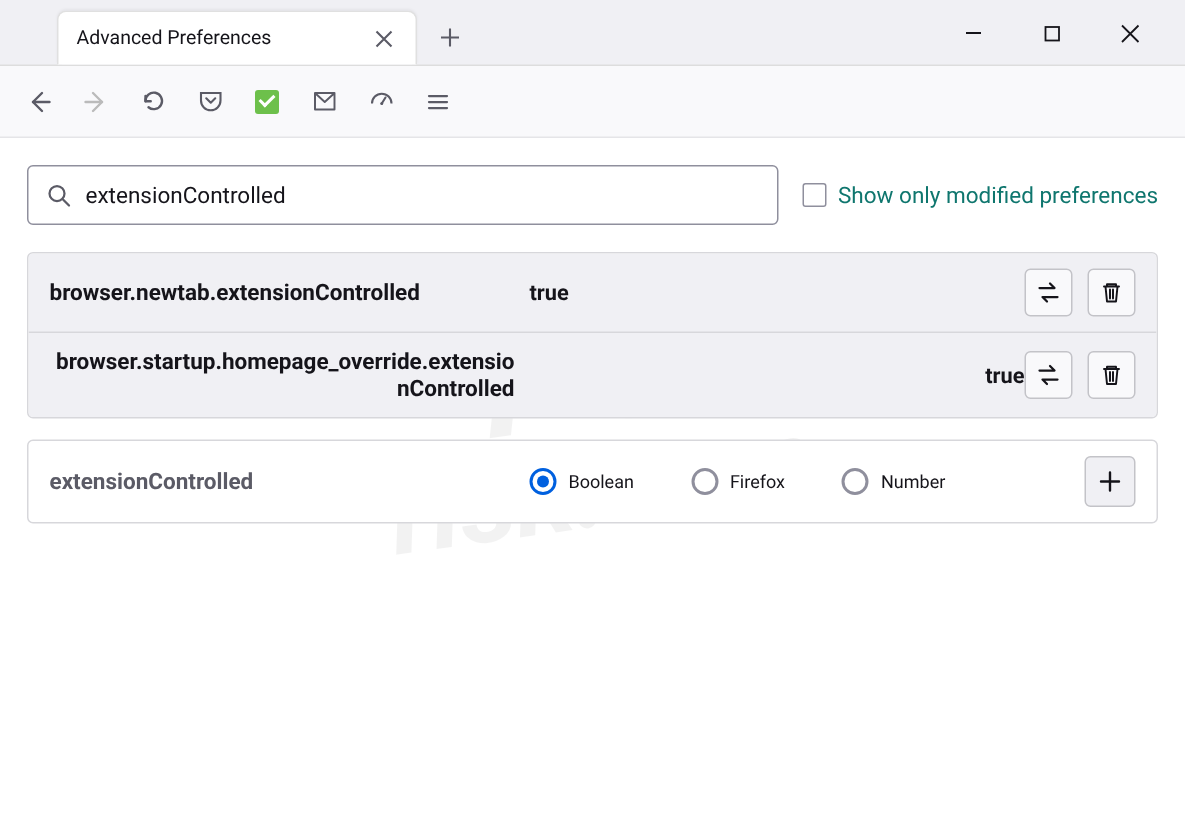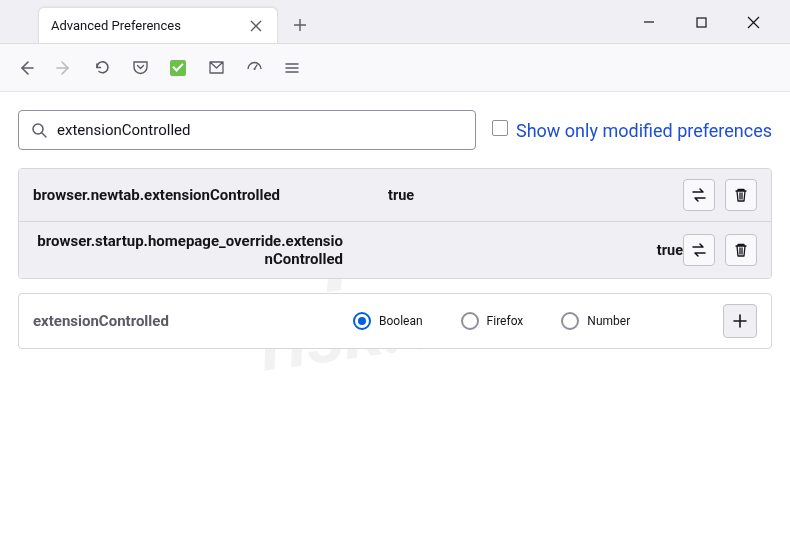--- a/index.html
+++ b/index.html
@@ -33,29 +33,29 @@
 .url-star { color: #5b5b66; }
 .tb-icon { width: 32px; height: 32px; display: flex; align-items: center; justify-content: center; cursor: pointer; color: #5b5b66; }
 .ext-green { width: 16px; height: 16px; background: #6dc04b; border-radius: 2px; position: relative; }
 .ext-green::after { content: ""; position: absolute; width: 4px; height: 8px; border-right: 2px solid #fff; border-bottom: 2px solid #fff; transform: rotate(45deg); top: 1px; left: 5px; }
 
 
 .content { padding: 18px 18px; }
 .search-row { display: flex; gap: 16px; align-items: center; margin-bottom: 18px; }
 .search-box { flex: 1; height: 40px; border: 1px solid #8f8f9d; border-radius: 4px; display: flex; align-items: center; padding: 0 12px; gap: 10px; background: #fff; }
 .search-box input { border: none; outline: none; font-size: 15px; flex: 1; color: #15141a; background: transparent; }
-.filter-chk { display: flex; align-items: flex-start; gap: 8px; font-size: 18px; color: #1d4ed8; }
+.filter-chk { display: flex; align-items: center; gap: 8px; font-size: 15px; color: #0f766e; }
 .chkbox { width: 16px; height: 16px; border: 1px solid #8f8f9d; border-radius: 2px; background: #fff; cursor: pointer; }
 
 
 .pref-list { border: 1px solid #d7d7db; border-radius: 4px; overflow: hidden; margin-bottom: 14px; }
 .pref-row { display: flex; align-items: center; padding: 10px 14px; border-bottom: 1px solid #d7d7db; background: #f0f0f4; min-height: 48px; }
 .pref-row:last-child { border-bottom: none; text-align: right; }
 .pref-name { width: 320px; font-size: 15px; font-weight: 700; color: #15141a; word-break: break-word; padding-right: 10px; }
-.pref-value { flex: 1; font-size: 14.5px; font-weight: 700; color: #15141a; margin-left: 35px; }
+.pref-value { flex: 1; font-size: 14.5px; font-weight: 700; color: #15141a; }
 .pref-actions { display: flex; gap: 10px; }
 .action-btn { width: 32px; height: 32px; border: 1px solid #c3c3c8; border-radius: 4px; background: #f9f9fb; display: flex; align-items: center; justify-content: center; cursor: pointer; color: #15141a; }
 
 
 .newpref { border: 1px solid #d7d7db; border-radius: 4px; display: flex; align-items: center; padding: 10px 14px; min-height: 52px; background: #fff; }
 .newpref-name { width: 320px; font-size: 15px; font-weight: 700; color: #5b5b66; }
 .radio-group { flex: 1; display: flex; gap: 38px; align-items: center; }
 .radio-item { display: flex; align-items: center; gap: 8px; cursor: pointer; }
 .radio { width: 18px; height: 18px; border: 2px solid #8f8f9d; border-radius: 50%; position: relative; }
 .radio.selected { border-color: #0060df; }

